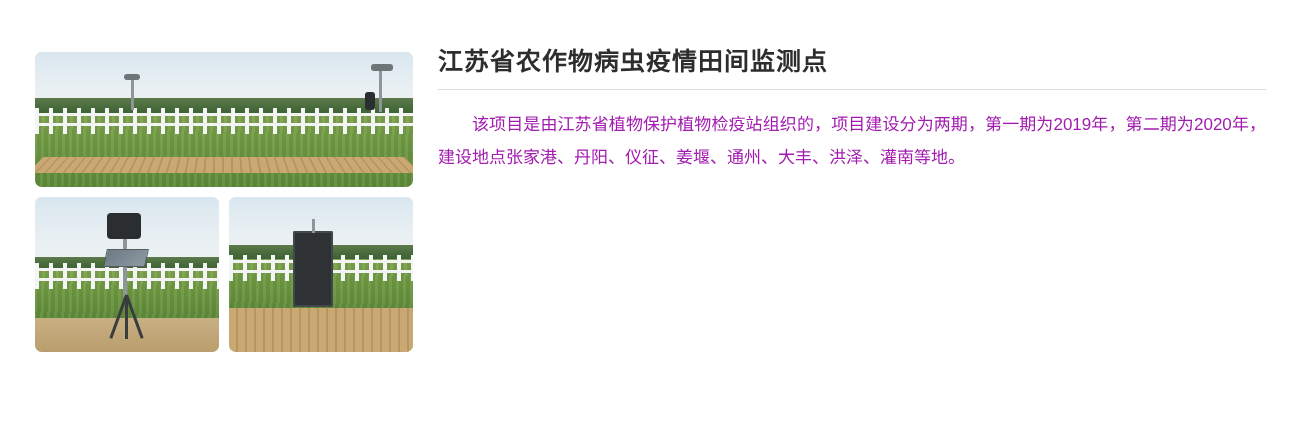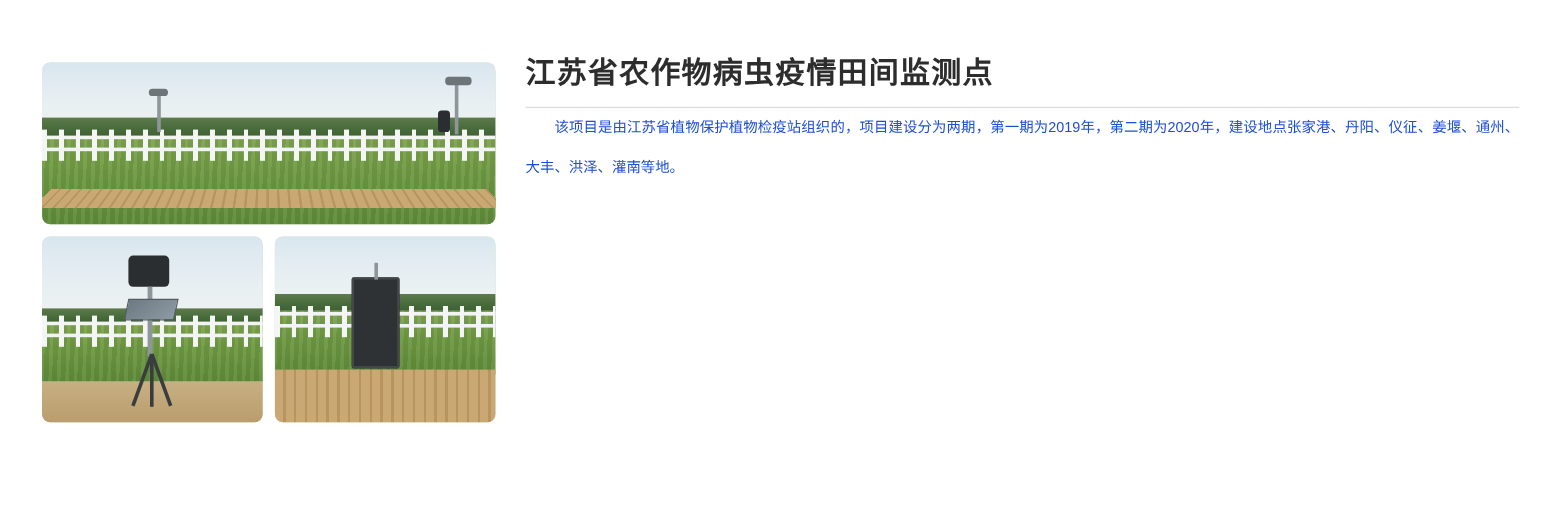--- a/index.html
+++ b/index.html
@@ -149,23 +149,24 @@
     color: #2d2d2d;
     letter-spacing: 1px;
   }
   .title-rule {
     margin-top: 11px;
     width: 828px;
     height: 1px;
     background: #dcdcdc;
   }
   .body-text {
-    font-size: 12px;
+    margin-top: 18px;
+    font-size: 17px;
     line-height: 33px;
-    color: #1d4ed8;
+    color: #a21caf;
     text-align: justify;
   }
   .body-text p {
     margin: 0;
     text-indent: 2em;
   }
 </style>
 </head>
 <body>
 

